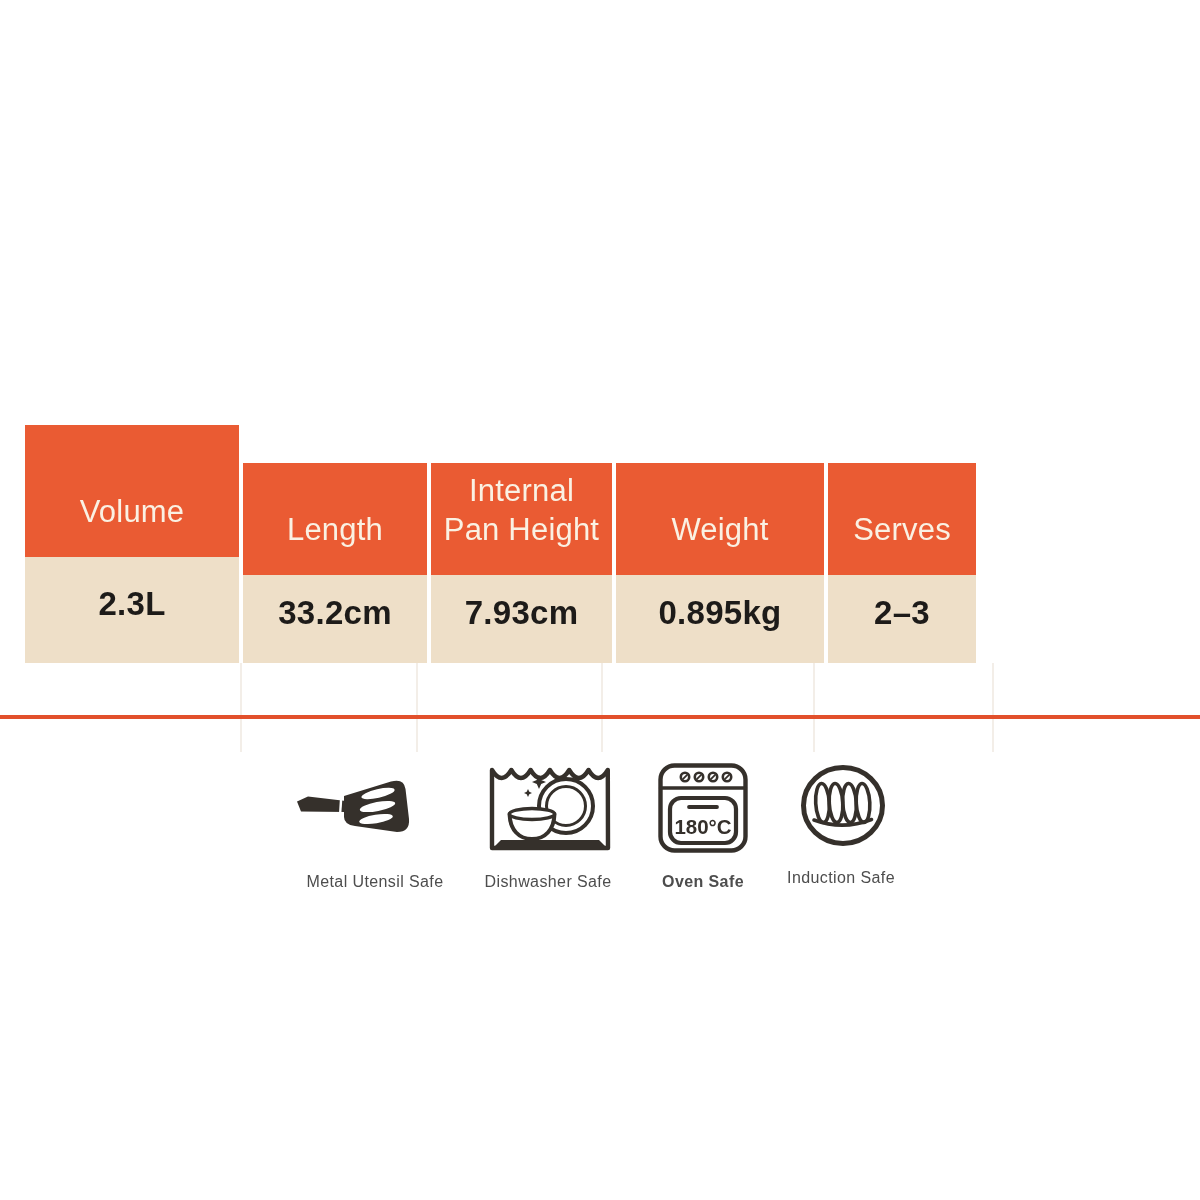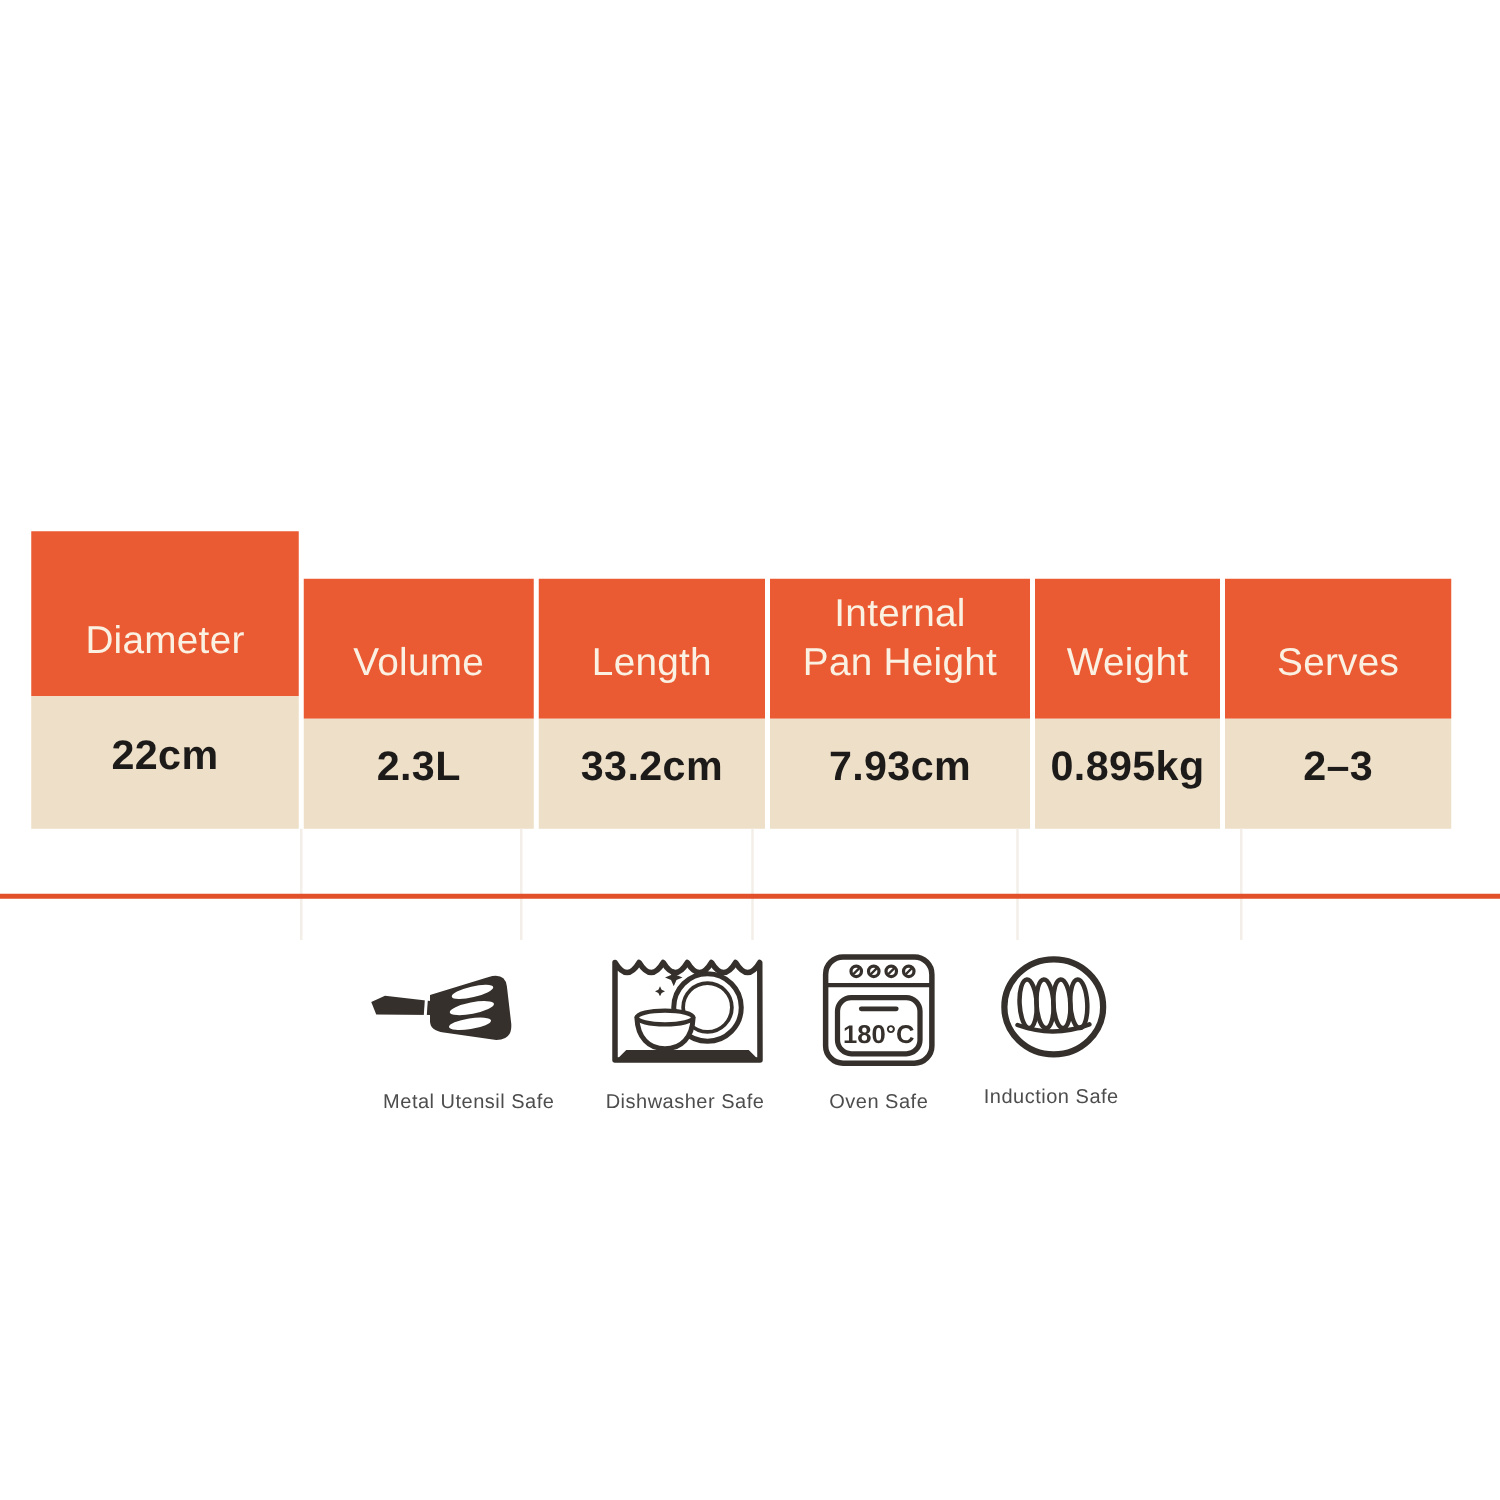--- a/index.html
+++ b/index.html
@@ -68,39 +68,35 @@
   .icon-induction {left:799px;top:762px;}
   .feature-label{
     position:absolute;
     transform:translateX(-50%);
     color:var(--label-text,#4D4D4D);
     font-size:16px;font-weight:500;letter-spacing:.4px;
     white-space:nowrap;
   }
   .lbl1{left:375px;top:873px;}
   .lbl2{left:548px;top:873px;}
-  .lbl3{left:703px;top:873px;}
+  .lbl3{left:703px;top:873px;font-weight:bold;}
   .lbl4{left:841px;top:869px;}
 
   svg{display:block;}
   svg text{
     font-family:"Liberation Sans","DejaVu Sans",sans-serif;
     font-weight:600;
   }
 </style>
 </head>
 <body>
 
 <div class="canvas">
 
   <div class="spec-table">
-    <div class="col">
-      <div class="hdr">Diameter</div>
-      <div class="val">22cm</div>
-    </div>
     <div class="col">
       <div class="hdr">Volume</div>
       <div class="val">2.3L</div>
     </div>
     <div class="col">
       <div class="hdr">Length</div>
       <div class="val">33.2cm</div>
     </div>
     <div class="col">
       <div class="hdr">Internal

